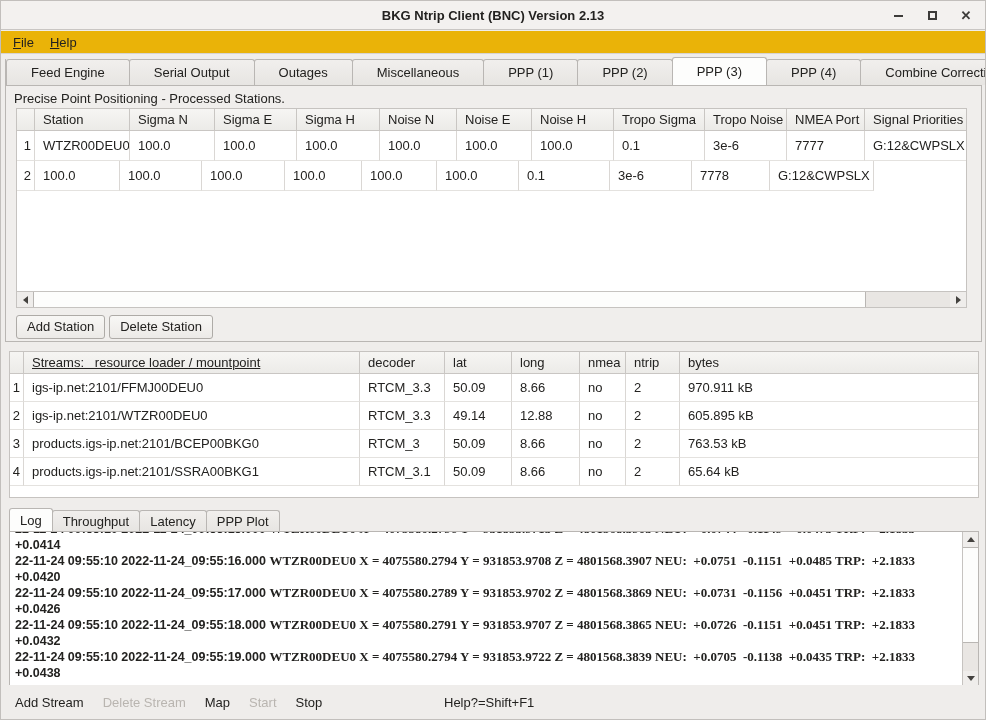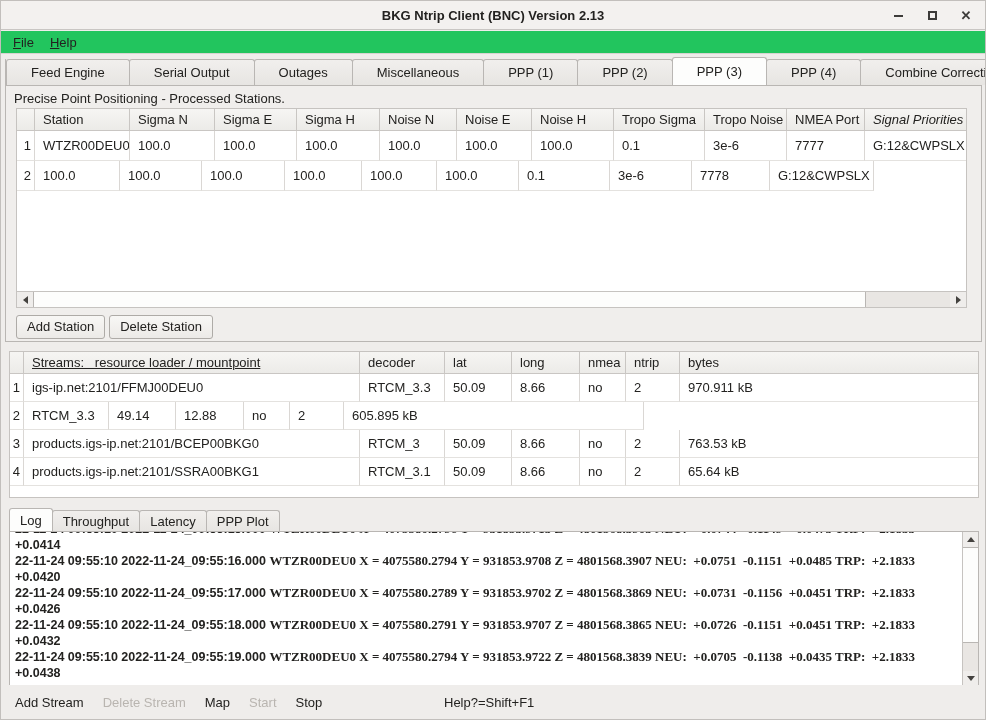--- a/index.html
+++ b/index.html
@@ -17,21 +17,21 @@
   .titlebar .title { font-weight:bold; }
   .win-controls { position:absolute; right:12px; top:0; height:29px;
     display:flex; align-items:center; gap:20px; }
   .wc { width:14px; height:14px; display:flex; align-items:center; justify-content:center;
     color:#3c3b39; cursor:default; }
   .wc-min-glyph { width:9px; height:2px; background:#3c3b39; }
   .wc-max-glyph { width:9px; height:9px; border:2px solid #3c3b39; }
   .wc-close-glyph { font-size:13px; font-weight:bold; line-height:1; }
   
   .menubar { position:absolute; left:0; top:30px; width:100%; height:23px;
-    background:#22c55e; border-bottom:1px solid #d7d4d1;
+    background:#eab308; border-bottom:1px solid #d7d4d1;
     display:flex; align-items:center; padding-left:4px; }
   .menu-item { padding:2px 8px; }
   .menu-item u { text-decoration:underline; }
   
   .tabbar { position:absolute; left:4px; top:56px; right:4px; height:28px;
     display:flex; align-items:flex-end; }
   .tab-sliver { width:5px; height:26px; background:linear-gradient(#f1efed,#e8e6e3);
     border:1px solid #b9b6b3; border-bottom:none; border-left:none; border-top-right-radius:3px; }
   .tab { height:26px; padding:0 24px; display:flex; align-items:center;
     background:linear-gradient(#f1efed,#e7e5e2);
@@ -152,21 +152,21 @@
           <div class="tcell" style="width: 95px;">Station</div>
           <div class="tcell" style="width: 85px;">Sigma N</div>
           <div class="tcell" style="width: 82px;">Sigma E</div>
           <div class="tcell" style="width: 83px;">Sigma H</div>
           <div class="tcell" style="width: 77px;">Noise N</div>
           <div class="tcell" style="width: 75px;">Noise E</div>
           <div class="tcell" style="width: 82px;">Noise H</div>
           <div class="tcell" style="width: 91px;">Tropo Sigma</div>
           <div class="tcell" style="width: 82px;">Tropo Noise</div>
           <div class="tcell" style="width: 78px;">NMEA Port</div>
-          <div class="tcell" style="width: 104px; font-style: italic;">Signal Priorities</div>
+          <div class="tcell" style="width: 104px;">Signal Priorities</div>
         </div>
         <div class="trow tbody" style="height: 30px;">
           <div class="tcell rownum" style="width: 18px;">1</div>
           <div class="tcell" style="width: 95px;">WTZR00DEU0</div>
           <div class="tcell" style="width: 85px;">100.0</div>
           <div class="tcell" style="width: 82px;">100.0</div>
           <div class="tcell" style="width: 83px;">100.0</div>
           <div class="tcell" style="width: 77px;">100.0</div>
           <div class="tcell" style="width: 75px;">100.0</div>
           <div class="tcell" style="width: 82px;">100.0</div>
@@ -222,20 +222,21 @@
         <div class="tcell" style="width: 336px;">igs-ip.net:2101/FFMJ00DEU0</div>
         <div class="tcell" style="width: 85px;">RTCM_3.3</div>
         <div class="tcell" style="width: 67px;">50.09</div>
         <div class="tcell" style="width: 68px;">8.66</div>
         <div class="tcell" style="width: 46px;">no</div>
         <div class="tcell" style="width: 54px;">2</div>
         <div class="tcell" style="width: 300px;">970.911 kB</div>
       </div>
       <div class="trow tbody" style="height: 28px;">
         <div class="tcell rownum" style="width: 14px;">2</div>
+        <div class="tcell" style="width: 336px;">igs-ip.net:2101/WTZR00DEU0</div>
         <div class="tcell" style="width: 85px;">RTCM_3.3</div>
         <div class="tcell" style="width: 67px;">49.14</div>
         <div class="tcell" style="width: 68px;">12.88</div>
         <div class="tcell" style="width: 46px;">no</div>
         <div class="tcell" style="width: 54px;">2</div>
         <div class="tcell" style="width: 300px;">605.895 kB</div>
       </div>
       <div class="trow tbody" style="height: 28px;">
         <div class="tcell rownum" style="width: 14px;">3</div>
         <div class="tcell" style="width: 336px;">products.igs-ip.net:2101/BCEP00BKG0</div>

